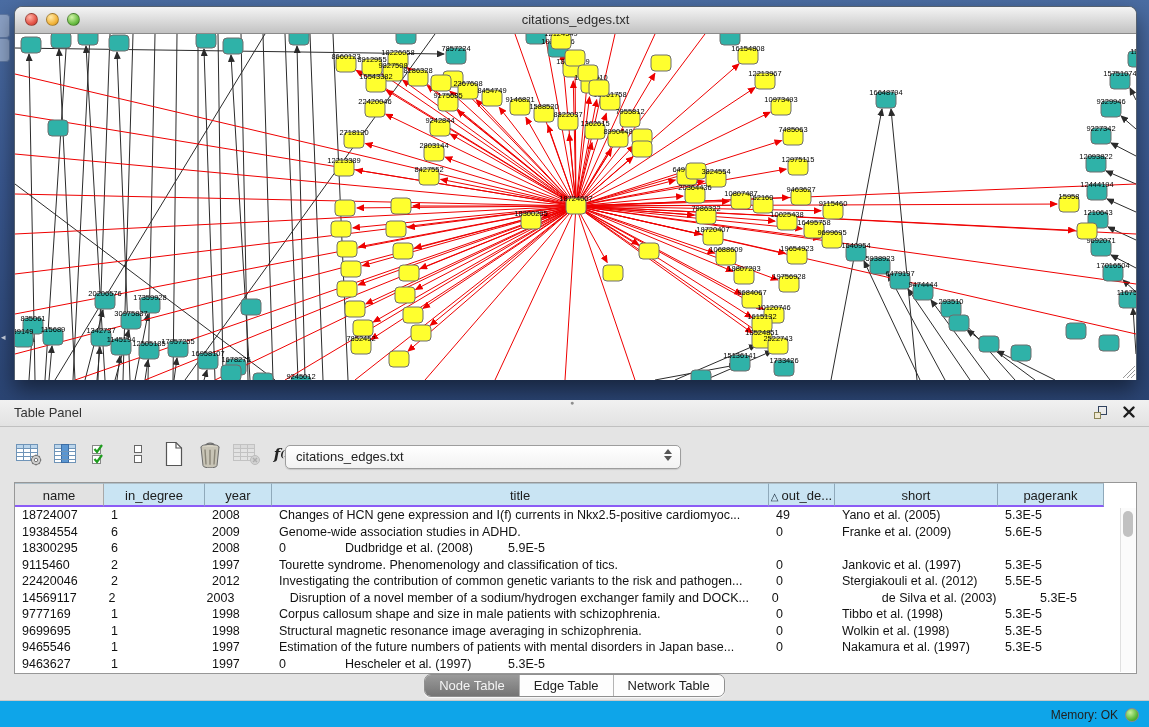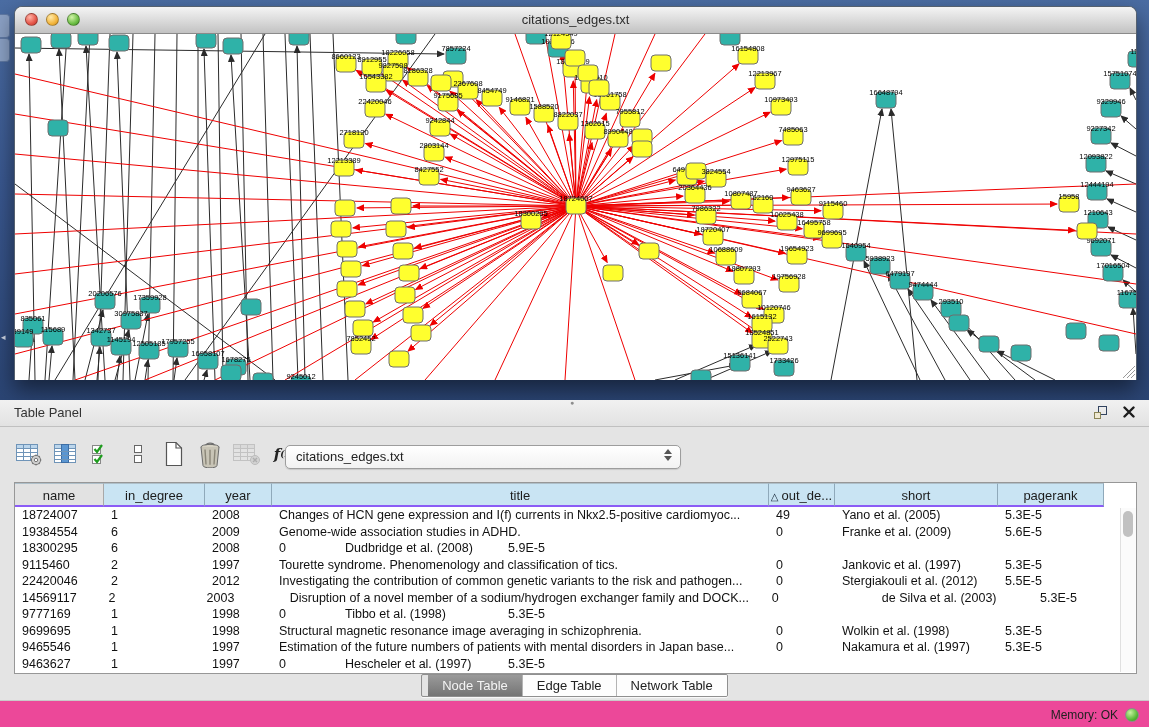--- a/index.html
+++ b/index.html
@@ -64,28 +64,28 @@
   .th .sortglyph{font-size:10px;margin-right:3px;color:#123;}
   .tbody{position:relative;}
   .tr{display:flex;height:16.5px;line-height:16.5px;background:#fff;}
   .td{box-sizing:border-box;padding-left:7px;font-size:12.5px;color:#111;
       overflow:hidden;white-space:nowrap;}
   .vscroll{position:absolute;right:0;top:25px;width:15px;height:164px;background:#fbfbfb;
            border-left:1px solid #e0e0e0;}
   .vthumb{position:absolute;left:2px;top:3px;width:10px;height:26px;background:#c1c1c1;border-radius:6px;}
 
   .tabs-row{position:absolute;left:0;top:274px;width:1149px;display:flex;justify-content:center;}
-  .segmented{display:flex;border:1px solid #8f8f8f;border-radius:2px;overflow:hidden;height:21px;
-             box-shadow:0 1px 1px rgba(255,255,255,.8), inset 0 0 1px rgba(0,0,0,.1);padding-left:6px;}
+  .segmented{display:flex;border:1px solid #8f8f8f;border-radius:7px;overflow:hidden;height:21px;
+             box-shadow:0 1px 1px rgba(255,255,255,.8), inset 0 0 1px rgba(0,0,0,.1);}
   .seg{height:21px;line-height:21px;padding:0 14px;font-size:13px;background:#fdfdfd;color:#222;
        border-right:1px solid #b4b4b4;}
   .seg:last-child{border-right:none;}
   .seg.selected{background:linear-gradient(180deg,#9a9a9a,#757575);color:#f4f4f4;}
 
-  .statusbar{position:absolute;left:0;top:300px;width:1149px;height:27px;background:#ec4899;
+  .statusbar{position:absolute;left:0;top:300px;width:1149px;height:27px;background:#0ea5e9;
              border-top:1px solid #c9c9c9;}
   .status-right{position:absolute;right:10px;top:0;height:27px;display:flex;align-items:center;gap:7px;}
   .memory-label{font-size:12px;color:#222;}
   .memory-dot{width:14px;height:14px;border-radius:50%;border:1px solid #8b8b8b;box-sizing:border-box;
               background:radial-gradient(circle at 35% 30%,#c8f2a0,#52b531 65%,#3c8f20);}
 </style>
 </head>
 <body>
 
 <div id="app">
@@ -671,20 +671,21 @@
             <div class="td" style="width: 67px;">2003</div>
             <div class="td" style="width: 497px; margin-left: 18px;">Disruption of a novel member of a sodium/hydrogen exchanger family and DOCK...</div>
             <div class="td" style="width: 66px;">0</div>
             <div class="td" style="width: 163px; margin-left: 46px;">de Silva et al. (2003)</div>
             <div class="td" style="width: 106px;">5.3E-5</div>
           </div>
           <div class="tr">
             <div class="td" style="width: 89px;">9777169</div>
             <div class="td" style="width: 101px;">1</div>
             <div class="td" style="width: 67px;">1998</div>
+            <div class="td" style="width: 497px;">Corpus callosum shape and size in male patients with schizophrenia.</div>
             <div class="td" style="width: 66px;">0</div>
             <div class="td" style="width: 163px;">Tibbo et al. (1998)</div>
             <div class="td" style="width: 106px;">5.3E-5</div>
           </div>
           <div class="tr">
             <div class="td" style="width: 89px;">9699695</div>
             <div class="td" style="width: 101px;">1</div>
             <div class="td" style="width: 67px;">1998</div>
             <div class="td" style="width: 497px;">Structural magnetic resonance image averaging in schizophrenia.</div>
             <div class="td" style="width: 66px;">0</div>

